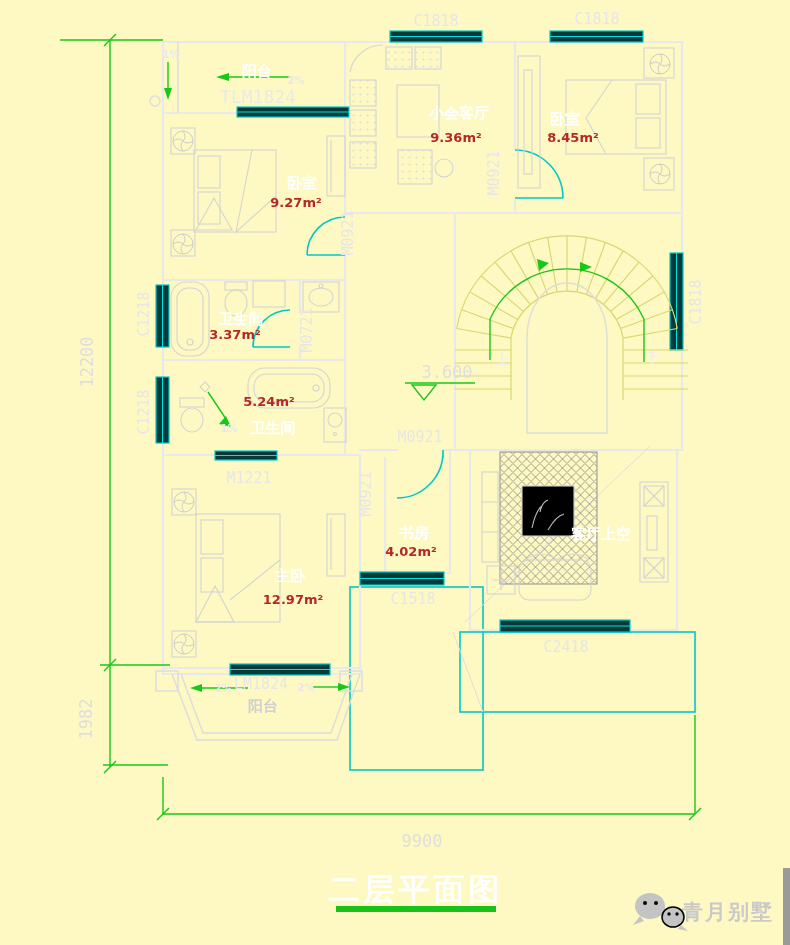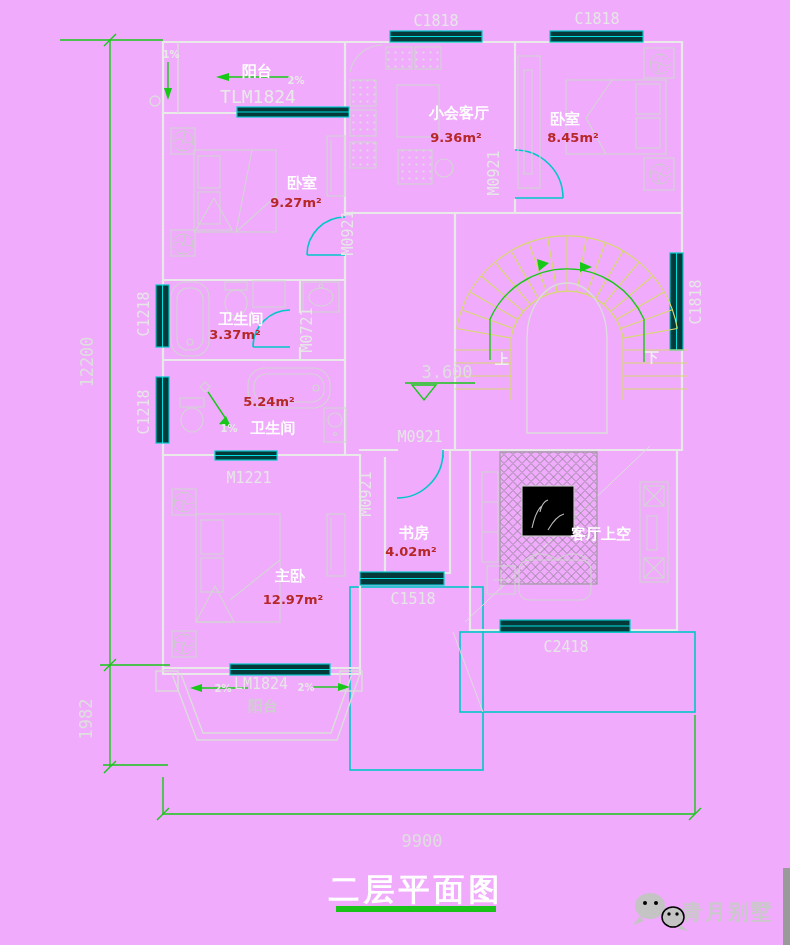--- a/index.html
+++ b/index.html
@@ -1,16 +1,16 @@
 <!DOCTYPE html>
 <html><head>
 <meta charset="utf-8">
 <style>
   html,body{margin:0;padding:0;background:#000;}
-  #stage{width:790px;height:945px;background:#f0abfc;position:relative;overflow:hidden;}
+  #stage{width:790px;height:945px;background:#fef9c3;position:relative;overflow:hidden;}
   svg{display:block;}
   text{font-family:"DejaVu Sans",sans-serif;}
   .t-code{font-family:"DejaVu Sans Mono",monospace;font-size:15px;fill:#e6e6e6;}
   .t-code-lg{font-family:"DejaVu Sans Mono",monospace;font-size:18px;fill:#e9e9e9;}
   .t-dim{font-family:"DejaVu Sans Mono",monospace;font-size:17px;fill:#dedede;}
   .t-room{font-weight:700;font-size:15px;fill:#ffffff;}
   .t-area{font-weight:700;font-size:13px;fill:#b62828;}
   .t-pct{font-weight:700;font-size:10px;fill:#e8e8e8;}
   .t-cn{font-weight:700;font-size:14px;fill:#efefef;}
   .t-gray{fill:#cfcfcf;}

